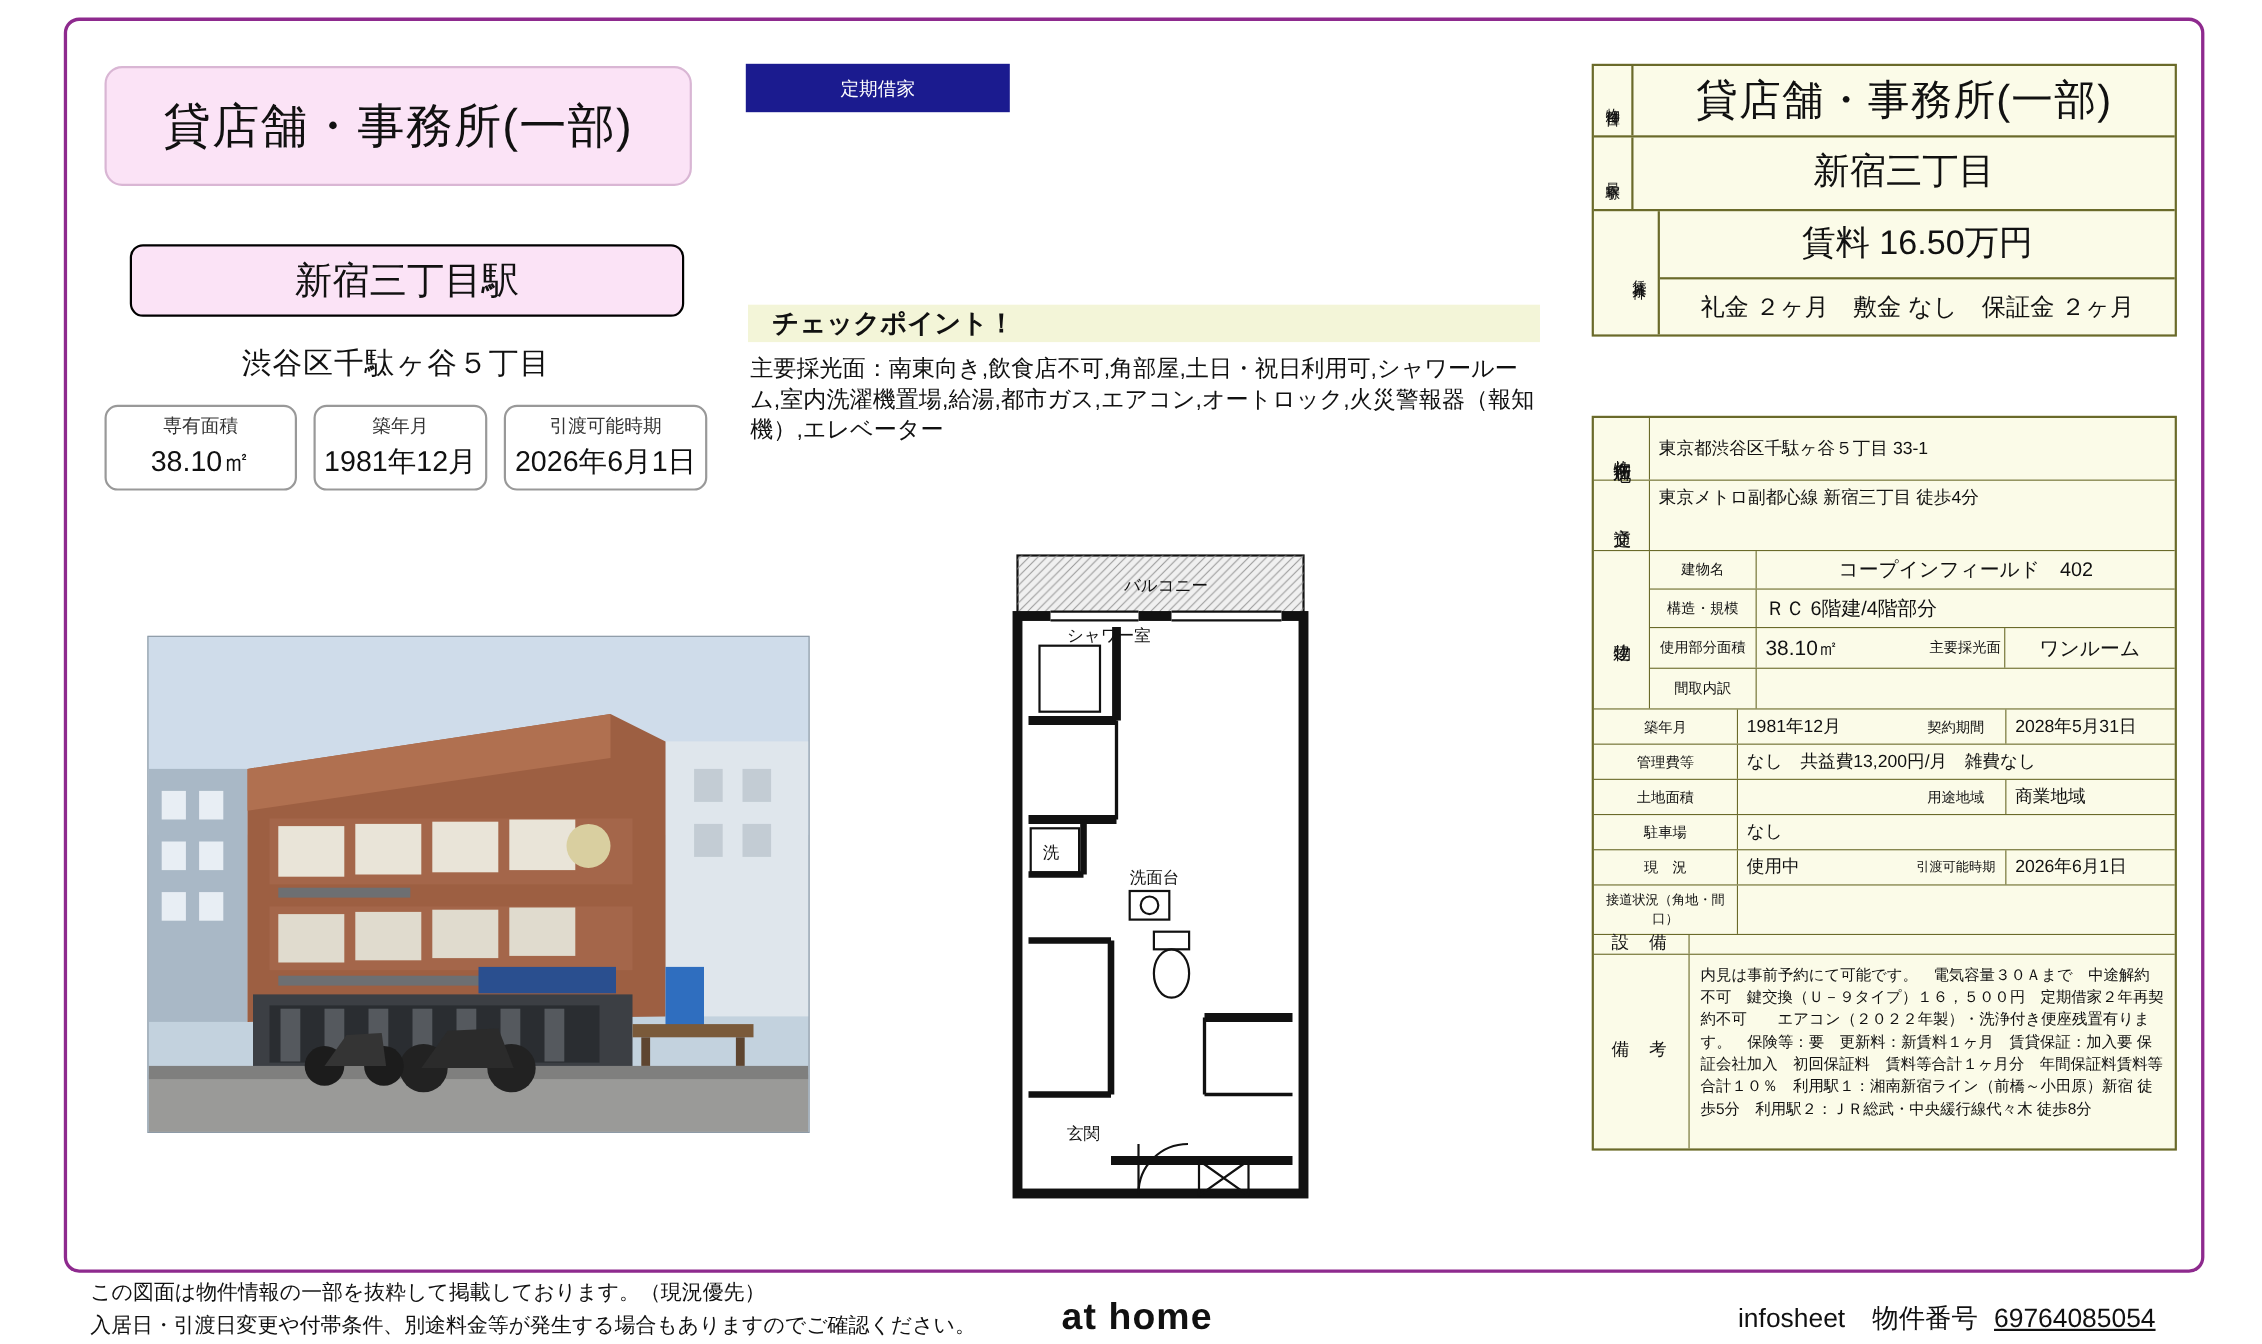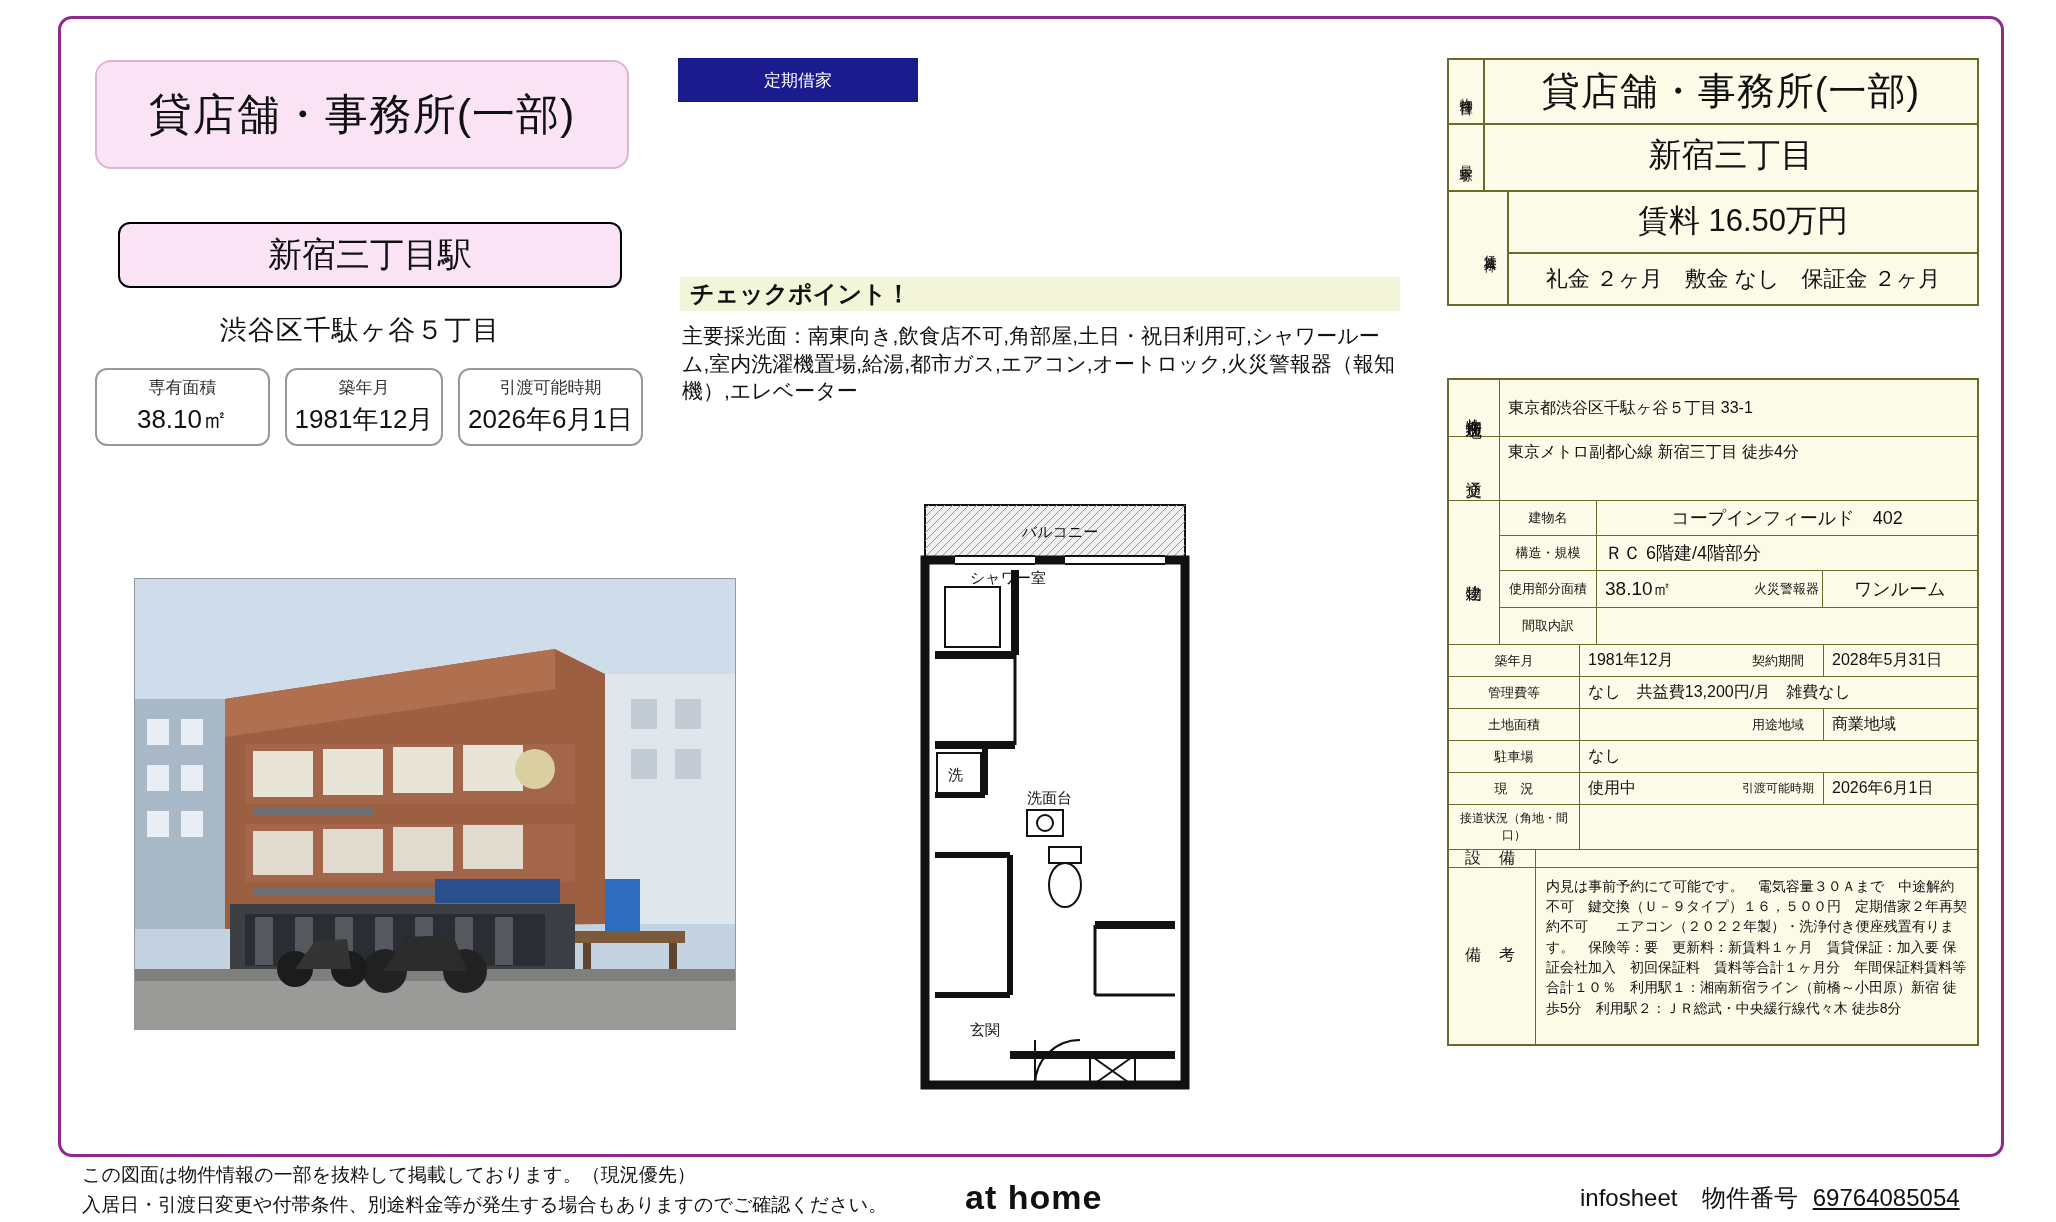--- a/index.html
+++ b/index.html
@@ -15,21 +15,21 @@
   .minibox{position:absolute;top:368px;border:2px solid #999;border-radius:12px;background:#fff;text-align:center;padding-top:6px;box-sizing:border-box;}
   .minibox .lbl{font-size:17px;color:#333;}
   .minibox .val{font-size:26px;margin-top:3px;}
   #mb1{left:95px;width:175px;height:78px;}
   #mb2{left:285px;width:158px;height:78px;}
   #mb3{left:458px;width:185px;height:78px;}
   
   .teiki{position:absolute;left:678px;top:58px;width:240px;height:44px;background:#1b1b8f;color:#fff;font-size:17px;display:flex;align-items:center;justify-content:center;}
   
   .cp-title{position:absolute;left:680px;top:277px;width:720px;height:34px;background:#f3f5d8;display:flex;align-items:center;}
-  .cp-title span{font-size:24px;padding-left:10px;font-weight:bold;}
+  .cp-title span{font-size:24px;padding-left:22px;font-weight:bold;}
   .cp-body{position:absolute;left:682px;top:322px;width:725px;font-size:21px;line-height:1.32;}
   
   .photo{position:absolute;left:134px;top:578px;width:600px;height:450px;background:#b9c7d4;overflow:hidden;border:1px solid #8d9aa6;}
   
   .fp{position:absolute;left:915px;top:495px;width:290px;height:600px;}
   
   .rt{position:absolute;left:1447px;top:58px;width:528px;border:2px solid #6a6a2a;background:#fbfbe8;}
   .rt .row{display:flex;border-bottom:2px solid #6a6a2a;}
   .rt .row:last-child{border-bottom:none;padding-left:24px;}
   .rt .sidelbl{width:34px;min-width:34px;display:flex;align-items:center;justify-content:center;border-right:2px solid #6a6a2a;font-size:13px;line-height:1.05;text-align:center;padding:4px 0;}
@@ -265,21 +265,21 @@
           <div class="lab">建物名</div>
           <div class="val c" style="font-size:18px;">コープインフィールド　402</div>
         </div>
         <div class="r">
           <div class="lab">構造・規模</div>
           <div class="val" style="font-size:18px;">ＲＣ 6階建/4階部分</div>
         </div>
         <div class="r">
           <div class="lab">使用部分面積</div>
           <div class="val" style="font-size:19px;">38.10㎡</div>
-          <div class="lab2">火災警報器</div>
+          <div class="lab2">主要採光面</div>
           <div class="val c" style="font-size:18px;">ワンルーム</div>
         </div>
         <div class="r">
           <div class="lab">間取内訳</div>
           <div class="val" style="min-height:26px;"></div>
         </div>
       </div>
     </div>
 
     <div class="r">

